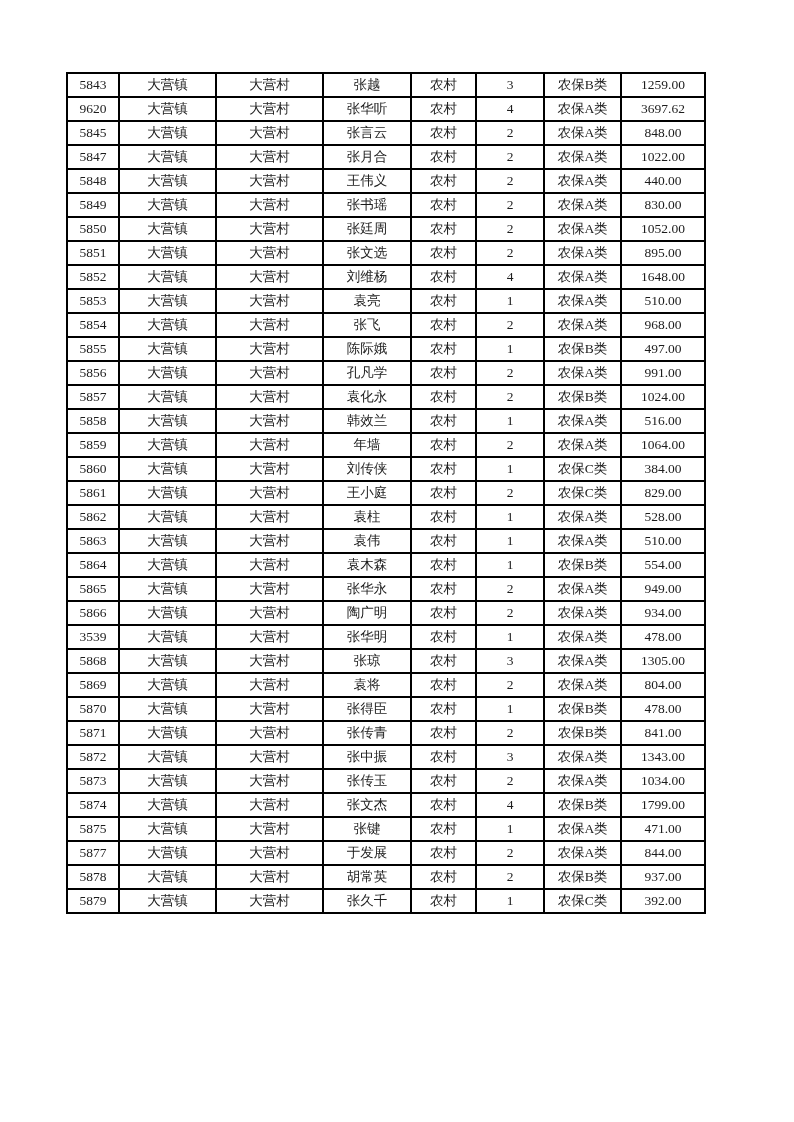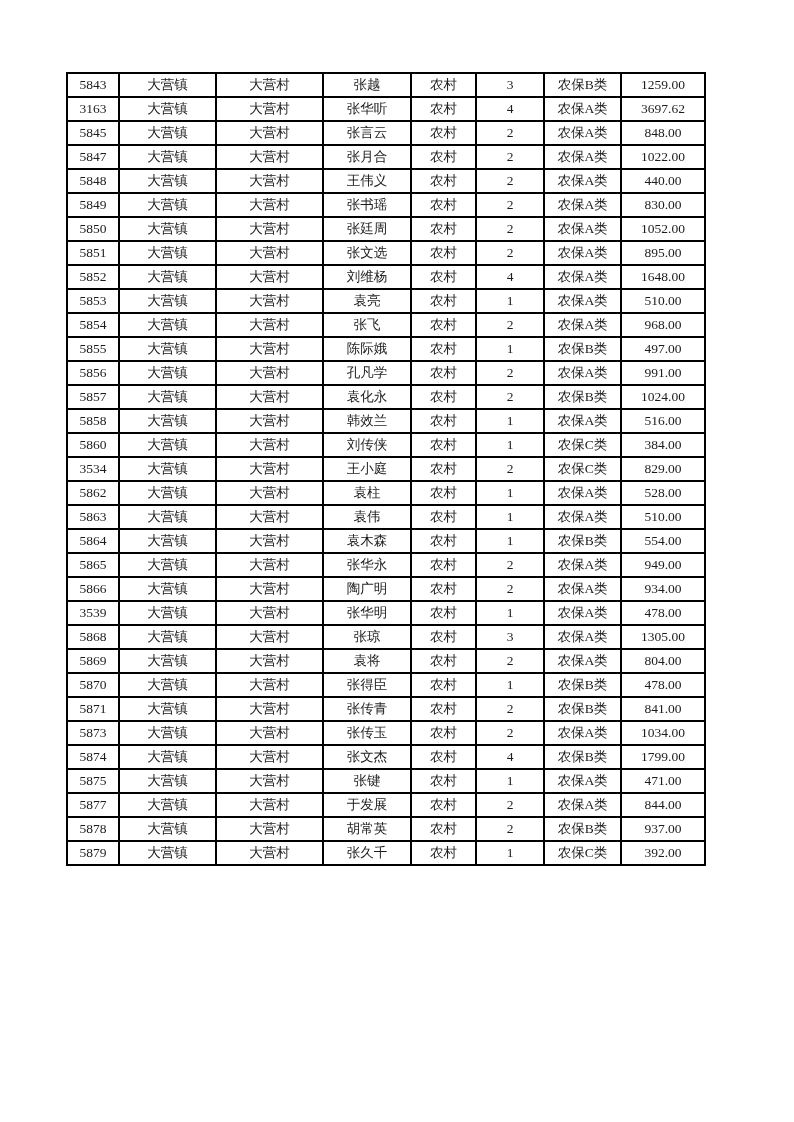--- a/index.html
+++ b/index.html
@@ -64,21 +64,21 @@
         <td>5843</td>
         <td>大营镇</td>
         <td>大营村</td>
         <td>张越</td>
         <td>农村</td>
         <td>3</td>
         <td>农保B类</td>
         <td>1259.00</td>
       </tr>
       <tr>
-        <td>3163</td>
+        <td>9620</td>
         <td>大营镇</td>
         <td>大营村</td>
         <td>张华听</td>
         <td>农村</td>
         <td>4</td>
         <td>农保A类</td>
         <td>3697.62</td>
       </tr>
       <tr>
         <td>5845</td>
@@ -202,33 +202,43 @@
       </tr>
       <tr>
         <td>5858</td>
         <td>大营镇</td>
         <td>大营村</td>
         <td>韩效兰</td>
         <td>农村</td>
         <td>1</td>
         <td>农保A类</td>
         <td>516.00</td>
+      </tr>
+      <tr>
+        <td>5859</td>
+        <td>大营镇</td>
+        <td>大营村</td>
+        <td>年墙</td>
+        <td>农村</td>
+        <td>2</td>
+        <td>农保A类</td>
+        <td>1064.00</td>
       </tr>
       <tr>
         <td>5860</td>
         <td>大营镇</td>
         <td>大营村</td>
         <td>刘传侠</td>
         <td>农村</td>
         <td>1</td>
         <td>农保C类</td>
         <td>384.00</td>
       </tr>
       <tr>
-        <td>3534</td>
+        <td>5861</td>
         <td>大营镇</td>
         <td>大营村</td>
         <td>王小庭</td>
         <td>农村</td>
         <td>2</td>
         <td>农保C类</td>
         <td>829.00</td>
       </tr>
       <tr>
         <td>5862</td>
@@ -322,20 +332,30 @@
       </tr>
       <tr>
         <td>5871</td>
         <td>大营镇</td>
         <td>大营村</td>
         <td>张传青</td>
         <td>农村</td>
         <td>2</td>
         <td>农保B类</td>
         <td>841.00</td>
+      </tr>
+      <tr>
+        <td>5872</td>
+        <td>大营镇</td>
+        <td>大营村</td>
+        <td>张中振</td>
+        <td>农村</td>
+        <td>3</td>
+        <td>农保A类</td>
+        <td>1343.00</td>
       </tr>
       <tr>
         <td>5873</td>
         <td>大营镇</td>
         <td>大营村</td>
         <td>张传玉</td>
         <td>农村</td>
         <td>2</td>
         <td>农保A类</td>
         <td>1034.00</td>

